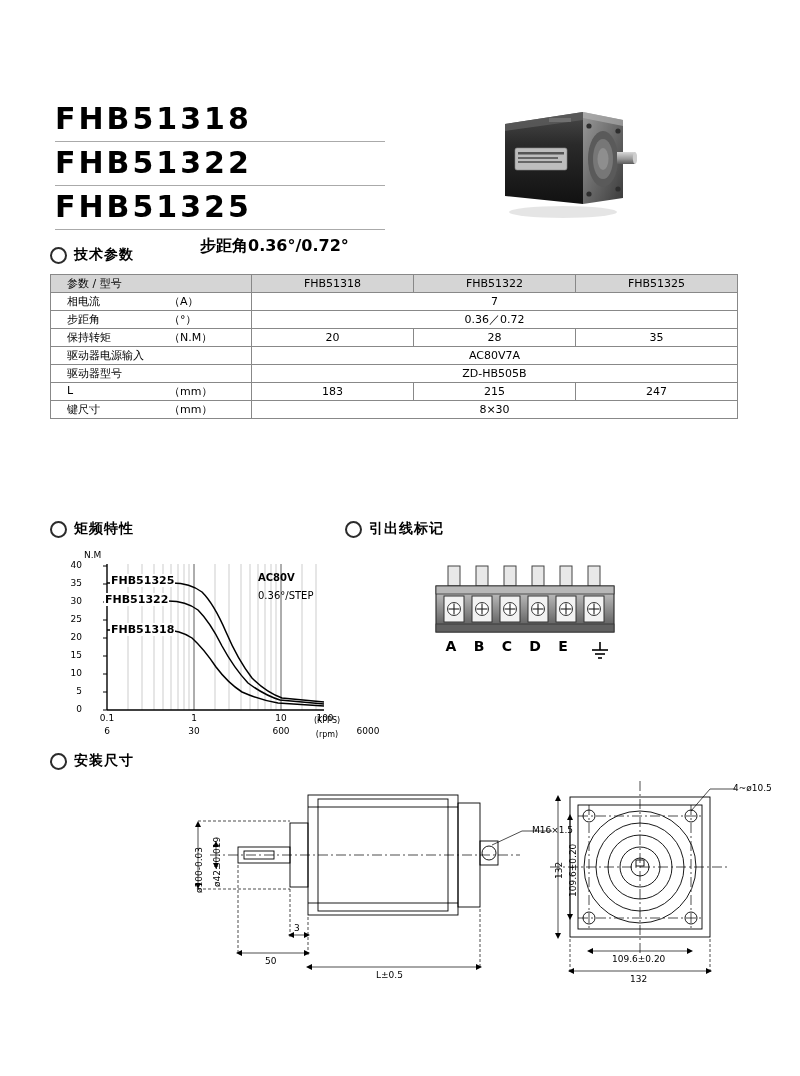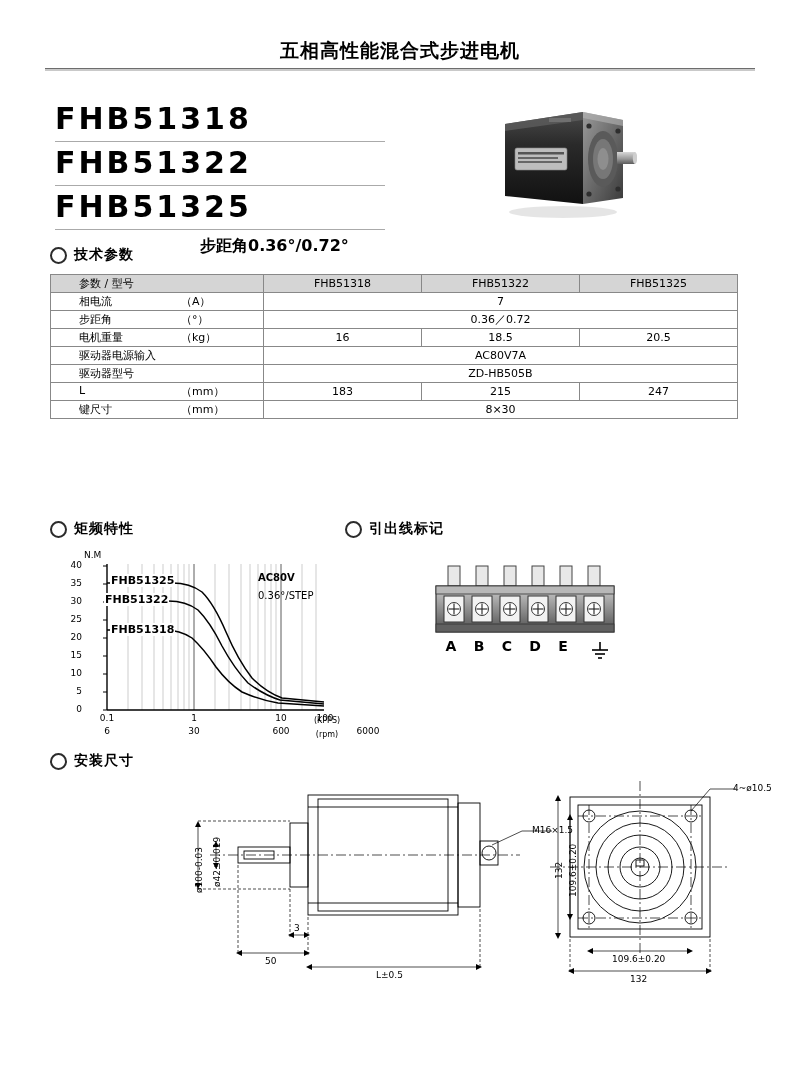--- a/index.html
+++ b/index.html
@@ -111,21 +111,21 @@
     text-align: center;
     vertical-align: middle;
     white-space: nowrap;
   }
   .spec-table tr.head td {
     background: #d5d5d5;
     font-weight: normal;
   }
   .spec-table td.lab {
     text-align: left;
-    padding-left: 28px;
+    padding-left: 16px;
     width: 180px;
     margin-top: 44px;
   }
   .lab-wrap {
     display: flex;
     justify-content: space-between;
     padding-right: 6px;
   }
   .lab-unit { width: 72px; text-align: left; }
 
@@ -203,24 +203,20 @@
     transform: rotate(-90deg);
     transform-origin: left top;
     white-space: nowrap;
   }
 </style>
 </head>
 <body>
 
 <div class="page">
 
-  <div class="header">
-    <div class="header-title">五相高性能混合式步进电机</div>
-    <div class="header-rule"></div>
-  </div>
 
   <div class="models">
     <div class="model-row">
       <div class="model-name">FHB51318</div>
     </div>
     <div class="model-row">
       <div class="model-name">FHB51322</div>
     </div>
     <div class="model-row">
       <div class="model-name">FHB51325</div>
@@ -305,35 +301,35 @@
       <tr>
         <td class="lab">
           <div class="lab-wrap">
             <span>步距角</span>
             <span class="lab-unit">（°）</span>
           </div>
         </td>
         <td colspan="3">0.36／0.72</td>
       </tr>
 
-
-
-
-
       <tr>
         <td class="lab">
           <div class="lab-wrap">
-            <span>电机重量</span>
-            <span class="lab-unit">（kg）</span>
+            <span>保持转矩</span>
+            <span class="lab-unit">（N.M）</span>
           </div>
         </td>
-        <td>16</td>
-        <td>18.5</td>
-        <td>20.5</td>
-      </tr>
+        <td>20</td>
+        <td>28</td>
+        <td>35</td>
+      </tr>
+
+
+
+
 
       <tr>
         <td class="lab">
           <div class="lab-wrap">
             <span>驱动器电源输入</span>
             <span class="lab-unit"></span>
           </div>
         </td>
         <td colspan="3">AC80V7A</td>
       </tr>

